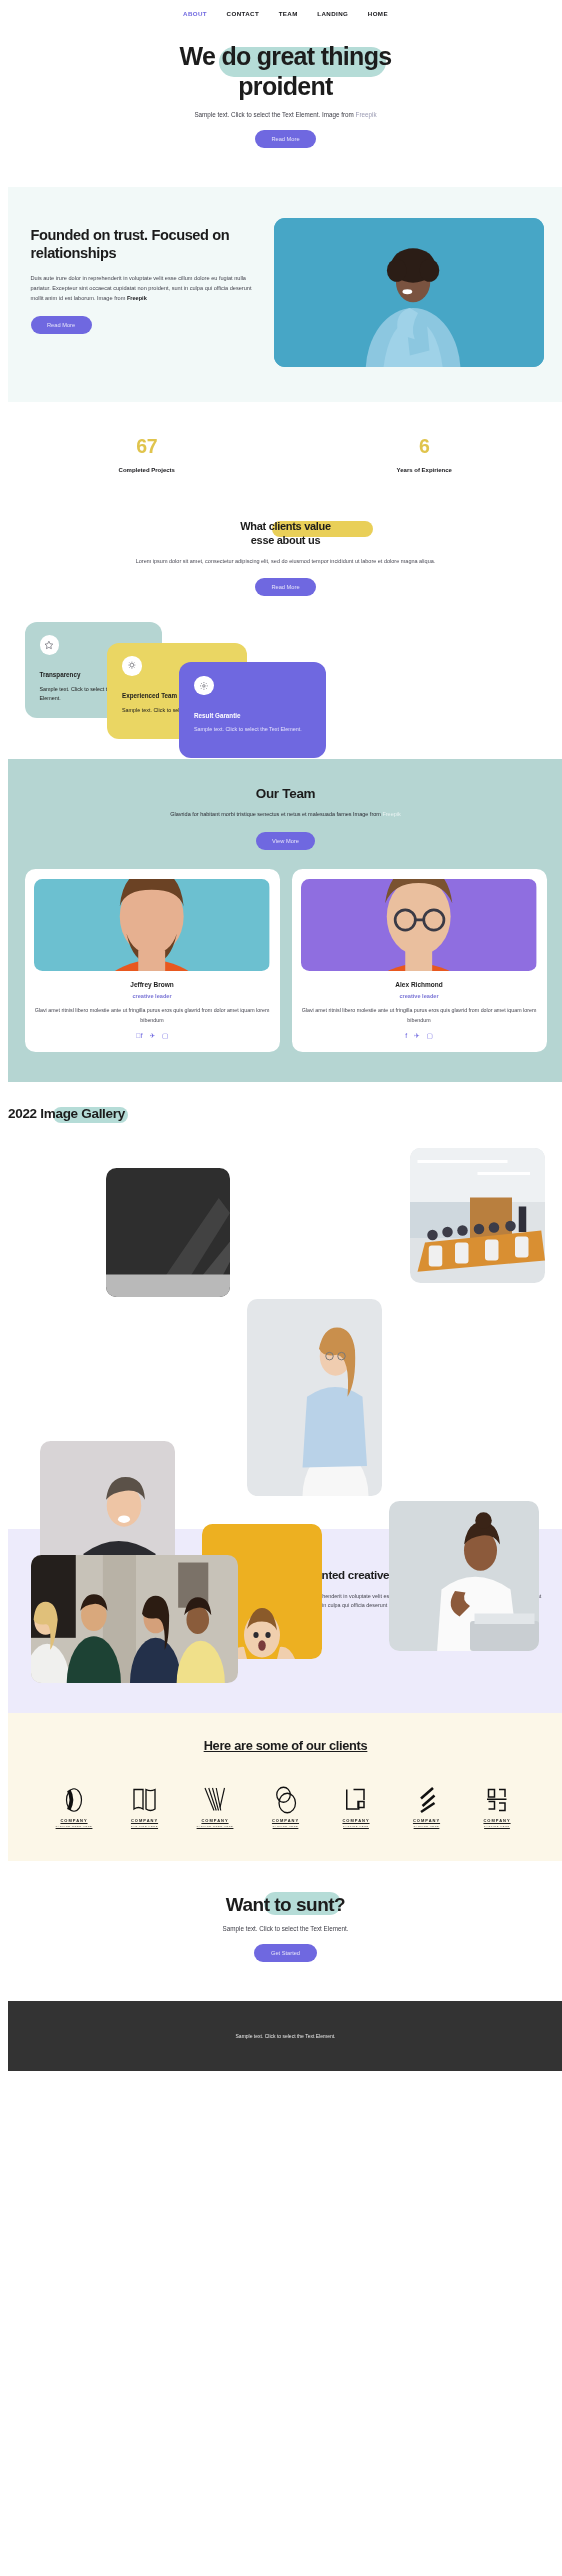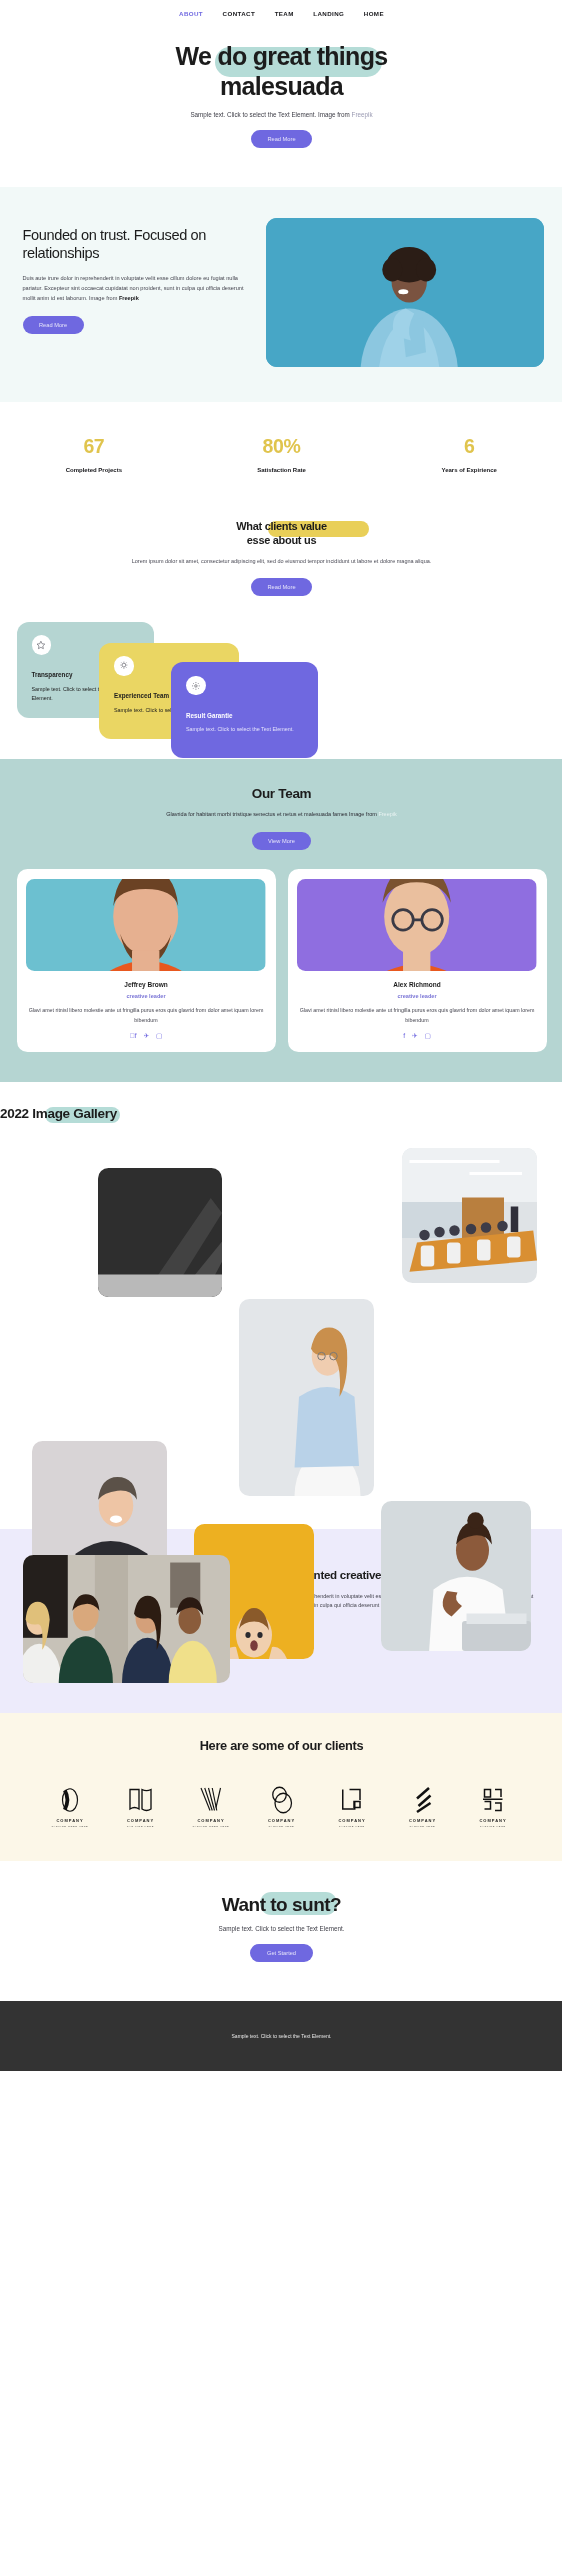--- a/index.html
+++ b/index.html
@@ -3,21 +3,21 @@
 <meta charset="utf-8">
 <style>
   * { box-sizing: border-box; margin: 0; padding: 0; }
   body {
     width: 563px;
     font-family: "Liberation Sans", sans-serif;
     background: #ffffff;
     color: #1c1c1c;
     -webkit-font-smoothing: antialiased;
   }
-  .wrap { width: 563px; margin: 0 auto; }
+  .wrap { width: 563px; margin: 0 auto; padding-left: 8px; }
 
   
   .nav {
     height: 27px;
     display: flex;
     align-items: center;
     justify-content: center;
     gap: 19.5px;
     background: #fff;
   }
@@ -80,21 +80,21 @@
     padding: 31.5px 0 35px;
     display: flex;
     align-items: flex-start;
     gap: 18px;
     padding-left: 22.5px;
     padding-right: 19.5px;
   }
   .trust-left { width: 225px; padding-top: 7.5px; }
   .trust-left h2 {
     font-size: 14.6px;
-    font-weight: 400;
+    font-weight: 700;
     line-height: 1.26;
     letter-spacing: -0.4px;
   }
   .trust-left p {
     font-size: 5.6px;
     line-height: 1.82;
     color: #45454f;
     margin-top: 10.5px;
   }
   .trust-left p b { color: #16161a; }
@@ -234,21 +234,21 @@
     width: 207px; height: 128px;
     border-radius: 10.5px; overflow: hidden;
     position: relative;
   }
   .creatives .ctext { flex: 1; padding-top: 13.5px; }
   .creatives h2 { font-size: 11.6px; font-weight: 800; line-height: 1.27; letter-spacing: -0.3px; }
   .creatives p { font-size: 5.4px; line-height: 1.8; color: #45454f; margin-top: 9px; }
   .creatives p b { color: #16161a; }
 
   
-  .clients { background: #fcf7e8; padding: 25.5px 0 33px; text-align: center; }
+  .clients { background: #fcf7e8; padding: 25.5px 0 33px; text-align: center; text-decoration: underline; }
   .clients h2 { font-size: 12.8px; font-weight: 800; letter-spacing: -0.3px; }
   .logos {
     display: flex; justify-content: center; align-items: flex-end;
     gap: 13.5px; margin-top: 30px; padding: 0 19.5px;
   }
   .logo { width: 57px; text-align: center; }
   .logo .gl { height: 31.5px; display: flex; align-items: flex-end; justify-content: center; }
   .logo .cn { font-size: 4px; font-weight: 700; letter-spacing: 1px; margin-top: 3.8px; }
   .logo .tl { font-size: 2.4px; letter-spacing: 0.7px; color: #3a3a3a; margin-top: 1.5px; }
 
@@ -286,21 +286,21 @@
     <a href="#">CONTACT</a>
     <a href="#">TEAM</a>
     <a href="#">LANDING</a>
     <a href="#">HOME</a>
   </nav>
 
   <section class="hero">
     <h1>
       <span class="mark"></span>
       <span class="tx">We do great things</span><br>
-      <span class="tx">malesuada</span>
+      <span class="tx">proident</span>
     </h1>
     <div class="sub">
       <span>Sample text. Click to select the Text Element. Image from </span><span class="lnk">Freepik</span>
     </div>
     <button class="btn">Read More</button>
   </section>
 
   <section class="trust">
     <div class="trust-left">
       <h2>Founded on trust. Focused on relationships</h2>
@@ -320,24 +320,20 @@
         <path d="M160 120 q8 18 26 8 l4 42 l-24 6 z" fill="#8cc7e0"></path>
         <path d="M152 150 q-6-26 14-32 l10 6 q-10 18 -4 32 z" fill="#9fd2e8"></path>
       </svg>
     </div>
   </section>
 
   <section class="stats">
     <div class="stat">
       <div class="num">67</div>
       <div class="lbl">Completed Projects</div>
-    </div>
-    <div class="stat">
-      <div class="num">80%</div>
-      <div class="lbl">Satisfaction Rate</div>
     </div>
     <div class="stat">
       <div class="num">6</div>
       <div class="lbl">Years of Expirience</div>
     </div>
   </section>
 
   <section class="values">
     <h2>
       <span class="mark"></span>

